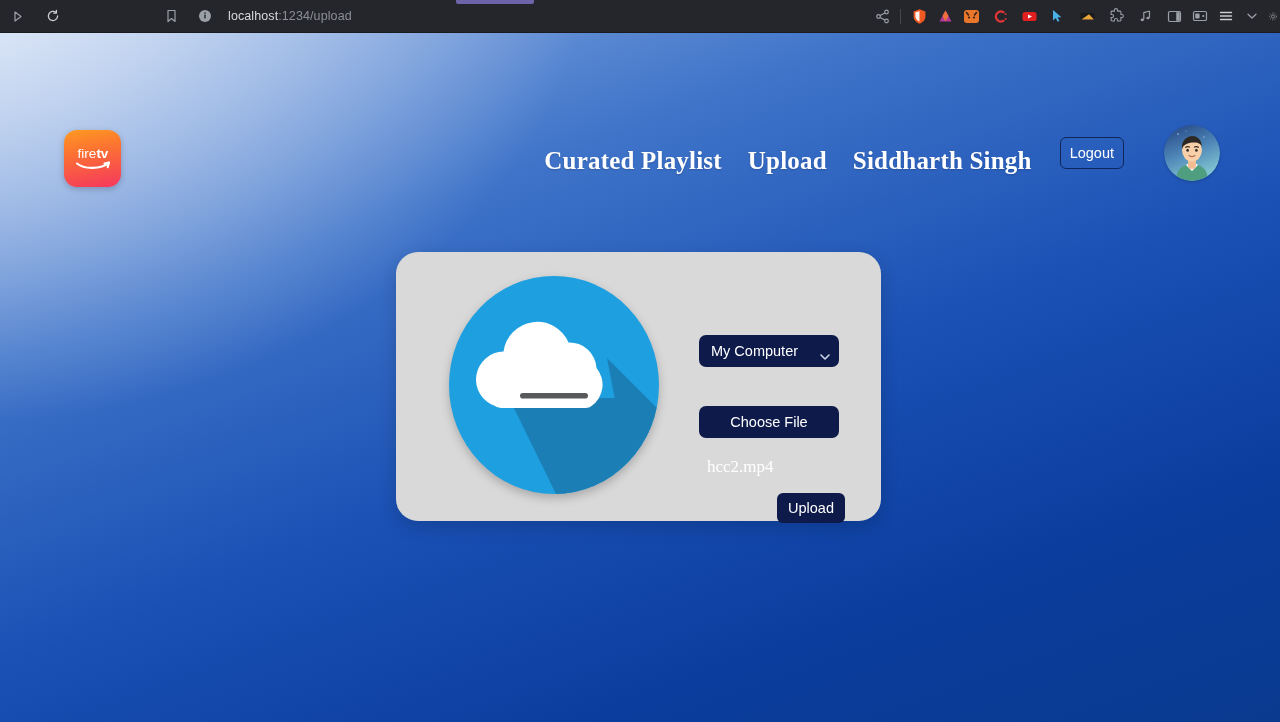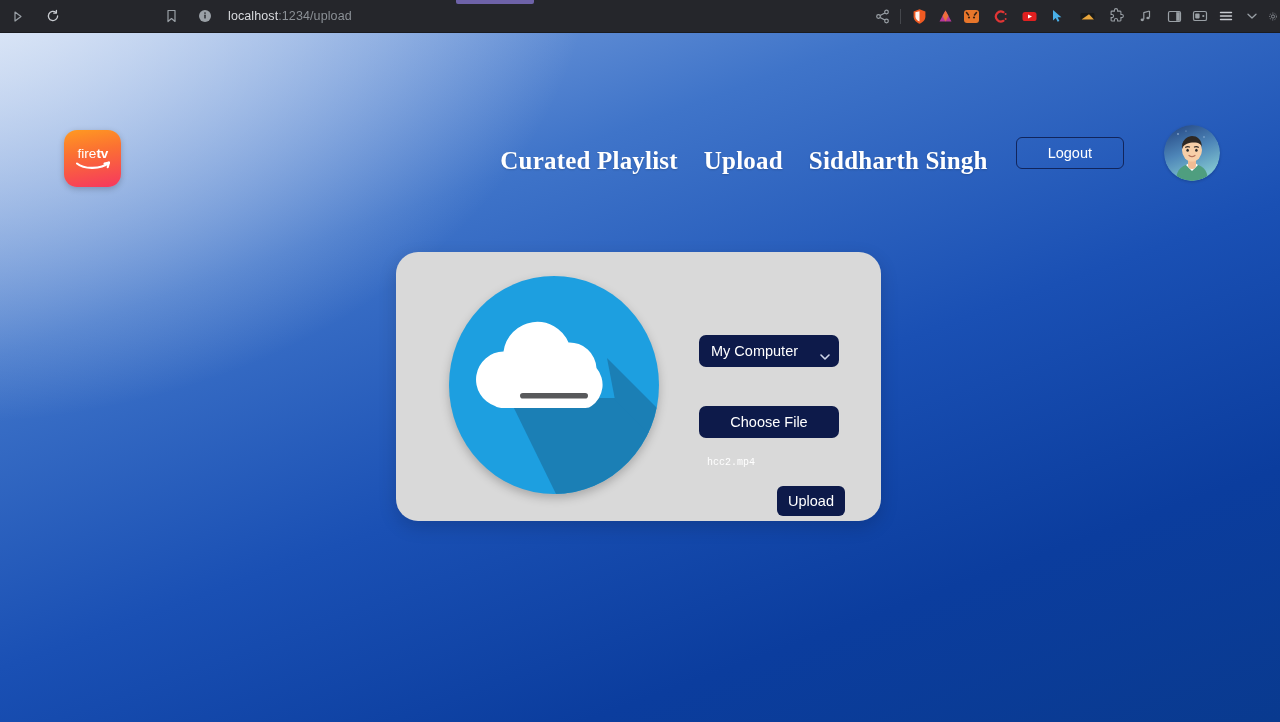--- a/index.html
+++ b/index.html
@@ -132,21 +132,21 @@
     letter-spacing: 0.2px;
     margin-top: 16px;
   }
   .logout-btn {
     font-family: "Liberation Sans", sans-serif;
     font-size: 14.5px;
     color: #ffffff;
     background: transparent;
     border: 1px solid #11255c;
     border-radius: 6px;
-    padding: 8px 31px;
+    padding: 8px 9px;
     cursor: pointer;
     line-height: 1;
     margin-left: 2px;
   }
   .avatar {
     width: 56px; height: 56px;
     border-radius: 50%;
     overflow: hidden;
     margin-left: 14px;
     flex: 0 0 auto;
@@ -212,22 +212,22 @@
     background: #0d1a4a;
     color: #ffffff;
     border: none;
     border-radius: 7px;
     font-family: "Liberation Sans", sans-serif;
     font-size: 14.5px;
     cursor: pointer;
   }
   .file-name {
     margin-top: 20px;
-    font-family: Liberation Mono, monospace;
-    font-size: 10px;
+    font-family: Liberation Serif, serif;
+    font-size: 17px;
     color: #ffffff;
     line-height: 1;
     padding-left: 8px;
   }
   .upload-btn {
     display: block;
     margin-top: 18px;
     margin-left: 78px;
     width: 68px;
     height: 30px;

